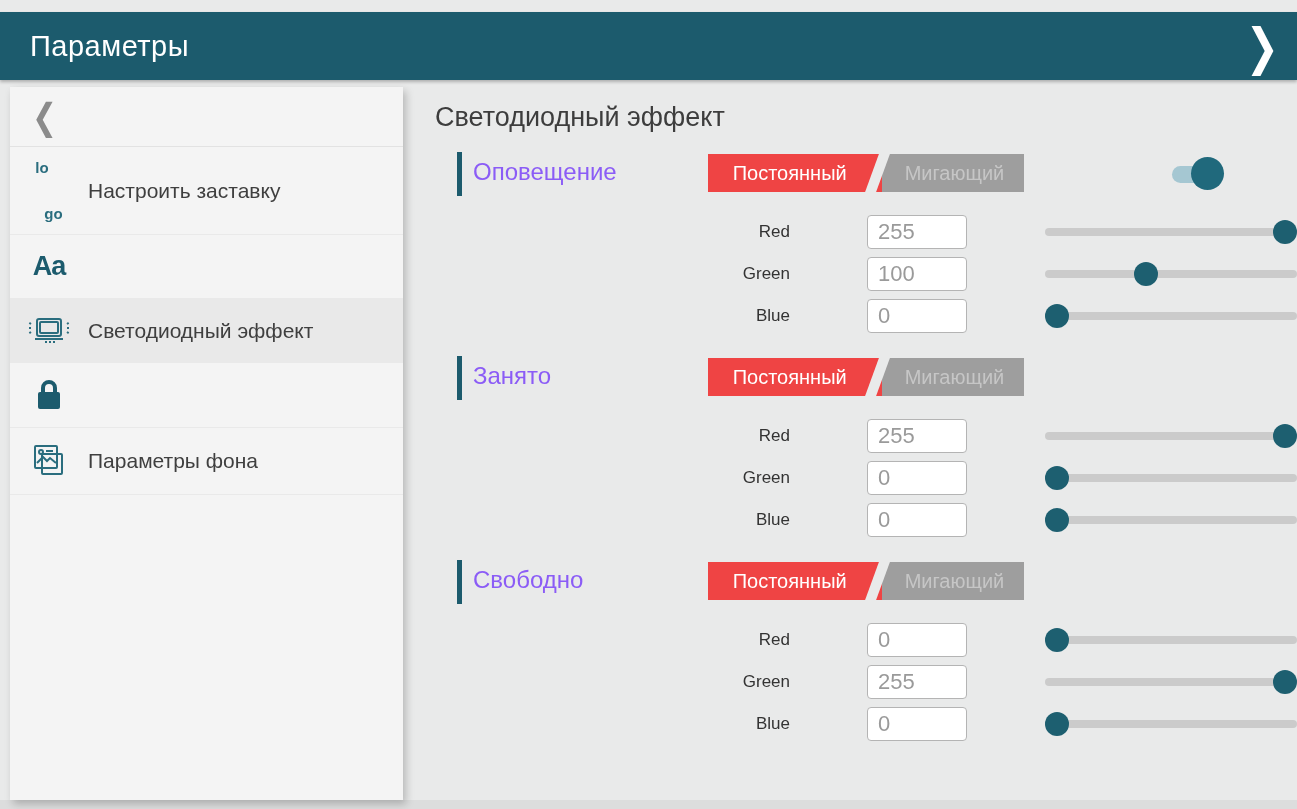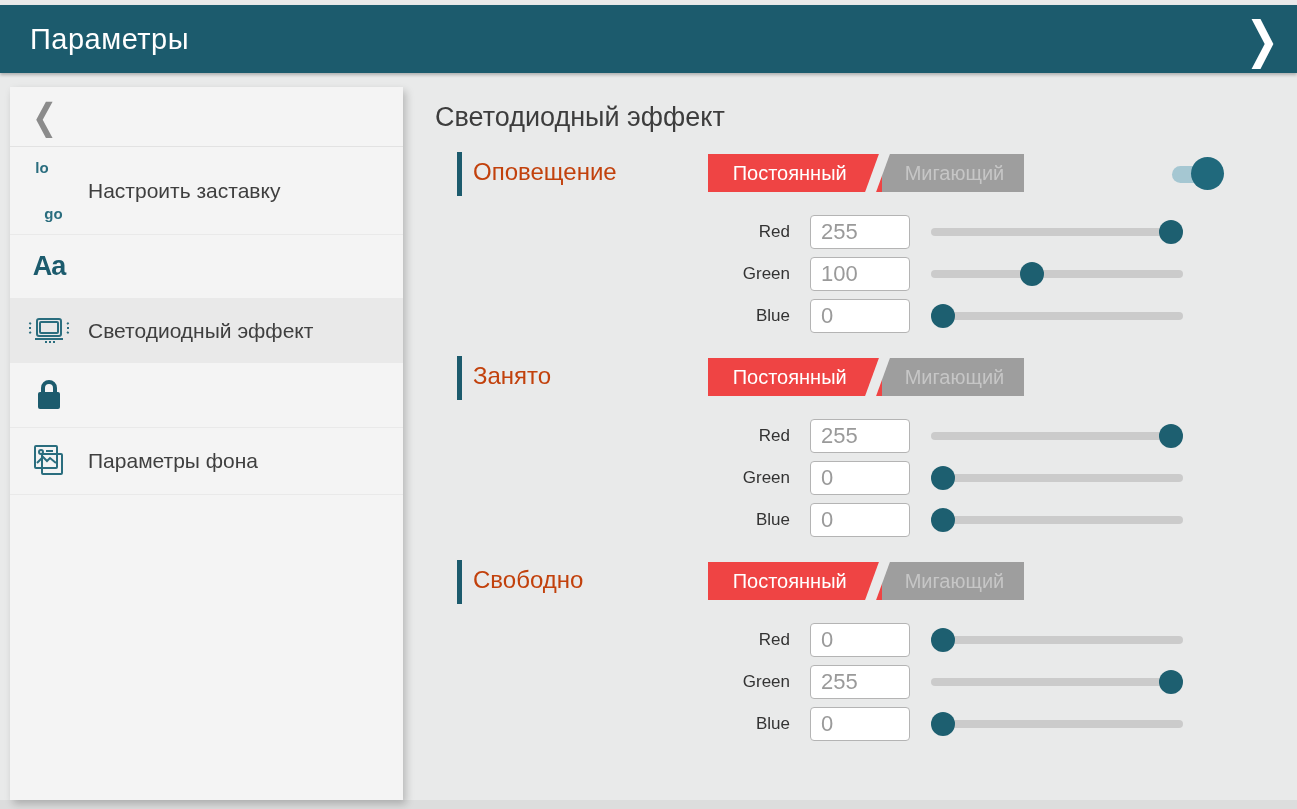--- a/index.html
+++ b/index.html
@@ -4,21 +4,21 @@
 <style>
   * { margin:0; padding:0; box-sizing:border-box; }
   html,body { width:1297px; height:809px; overflow:hidden; }
   body {
     font-family:"Liberation Sans","DejaVu Sans",sans-serif;
     background:#e9eaea; position:relative; color:#3d3d3d;
   }
 
   
   .appbar {
-    position:absolute; left:0; top:5px; width:1297px; height:68px;
+    position:absolute; left:0; top:12px; width:1297px; height:68px;
     background:#1c5b6d; display:flex; align-items:center;
     box-shadow:0 2px 3px rgba(0,0,0,.25);
     z-index:5;
   }
   .appbar-title { color:#ffffff; font-size:29px; margin-left:30px; font-weight:400; letter-spacing:.5px; }
   .appbar-fwd {
     position:absolute; right:18px; top:10px; color:#ffffff;
     font-size:40px; font-weight:bold; transform:scaleY(1.25);
     cursor:pointer; line-height:48px;
   }
@@ -55,21 +55,21 @@
   .main {
     position:absolute; left:435px; top:68px; width:862px; height:732px;
   }
   .main-title { font-size:27px; color:#3d3d3d; margin-top:34px; font-weight:400; }
 
   .section { margin-top:18px; }
   .sec-head { position:relative; height:46px; margin-bottom:14px; }
   .sec-bar {
     position:absolute; left:22px; top:1px; width:5px; height:44px; background:#1c5b6d;
   }
-  .sec-label { position:absolute; left:38px; top:7px; font-size:24px; color:#c2410c; }
+  .sec-label { position:absolute; left:38px; top:7px; font-size:24px; color:#8b5cf6; }
 
   
   .segctl { position:absolute; left:273px; top:3px; width:316px; height:38px; }
   .seg-off {
     position:absolute; left:0; top:0; right:0; bottom:0; background:#9e9e9e; cursor:pointer;
   }
   .seg-off span {
     position:absolute; left:56%; right:0; top:50%; transform:translateY(-50%);
     text-align:center; color:#c6c6c6; font-size:20px;
   }
@@ -90,21 +90,21 @@
   .tog-track {
     position:absolute; left:0; top:10px; width:48px; height:17px; border-radius:9px;
     background:#a5c7d2;
   }
   .tog-thumb {
     position:absolute; left:19px; top:1px; width:33px; height:33px; border-radius:50%;
     background:#20697c;
   }
 
   
-  .rgb-row { display:flex; align-items:center; height:42px; }
+  .rgb-row { display:flex; align-items:center; height:42px;justify-content:space-between; }
   .ch-label { width:355px; text-align:right; font-size:17px; color:#333333; }
   .ch-input {
     margin-left:20px; width:100px; height:34px; background:#ffffff;
     border:1px solid #b4b4b4; border-radius:4px; font-size:22px; color:#9a9a9a;
     padding:0 10px; font-family:"Liberation Sans","DejaVu Sans",sans-serif; outline:none;
   }
   .slider { margin-left:21px; position:relative; width:252px; height:30px; cursor:pointer; }
   .sl-track {
     position:absolute; left:0; right:0; top:11px; height:8px; border-radius:4px;
     background:#cbcbcb;

